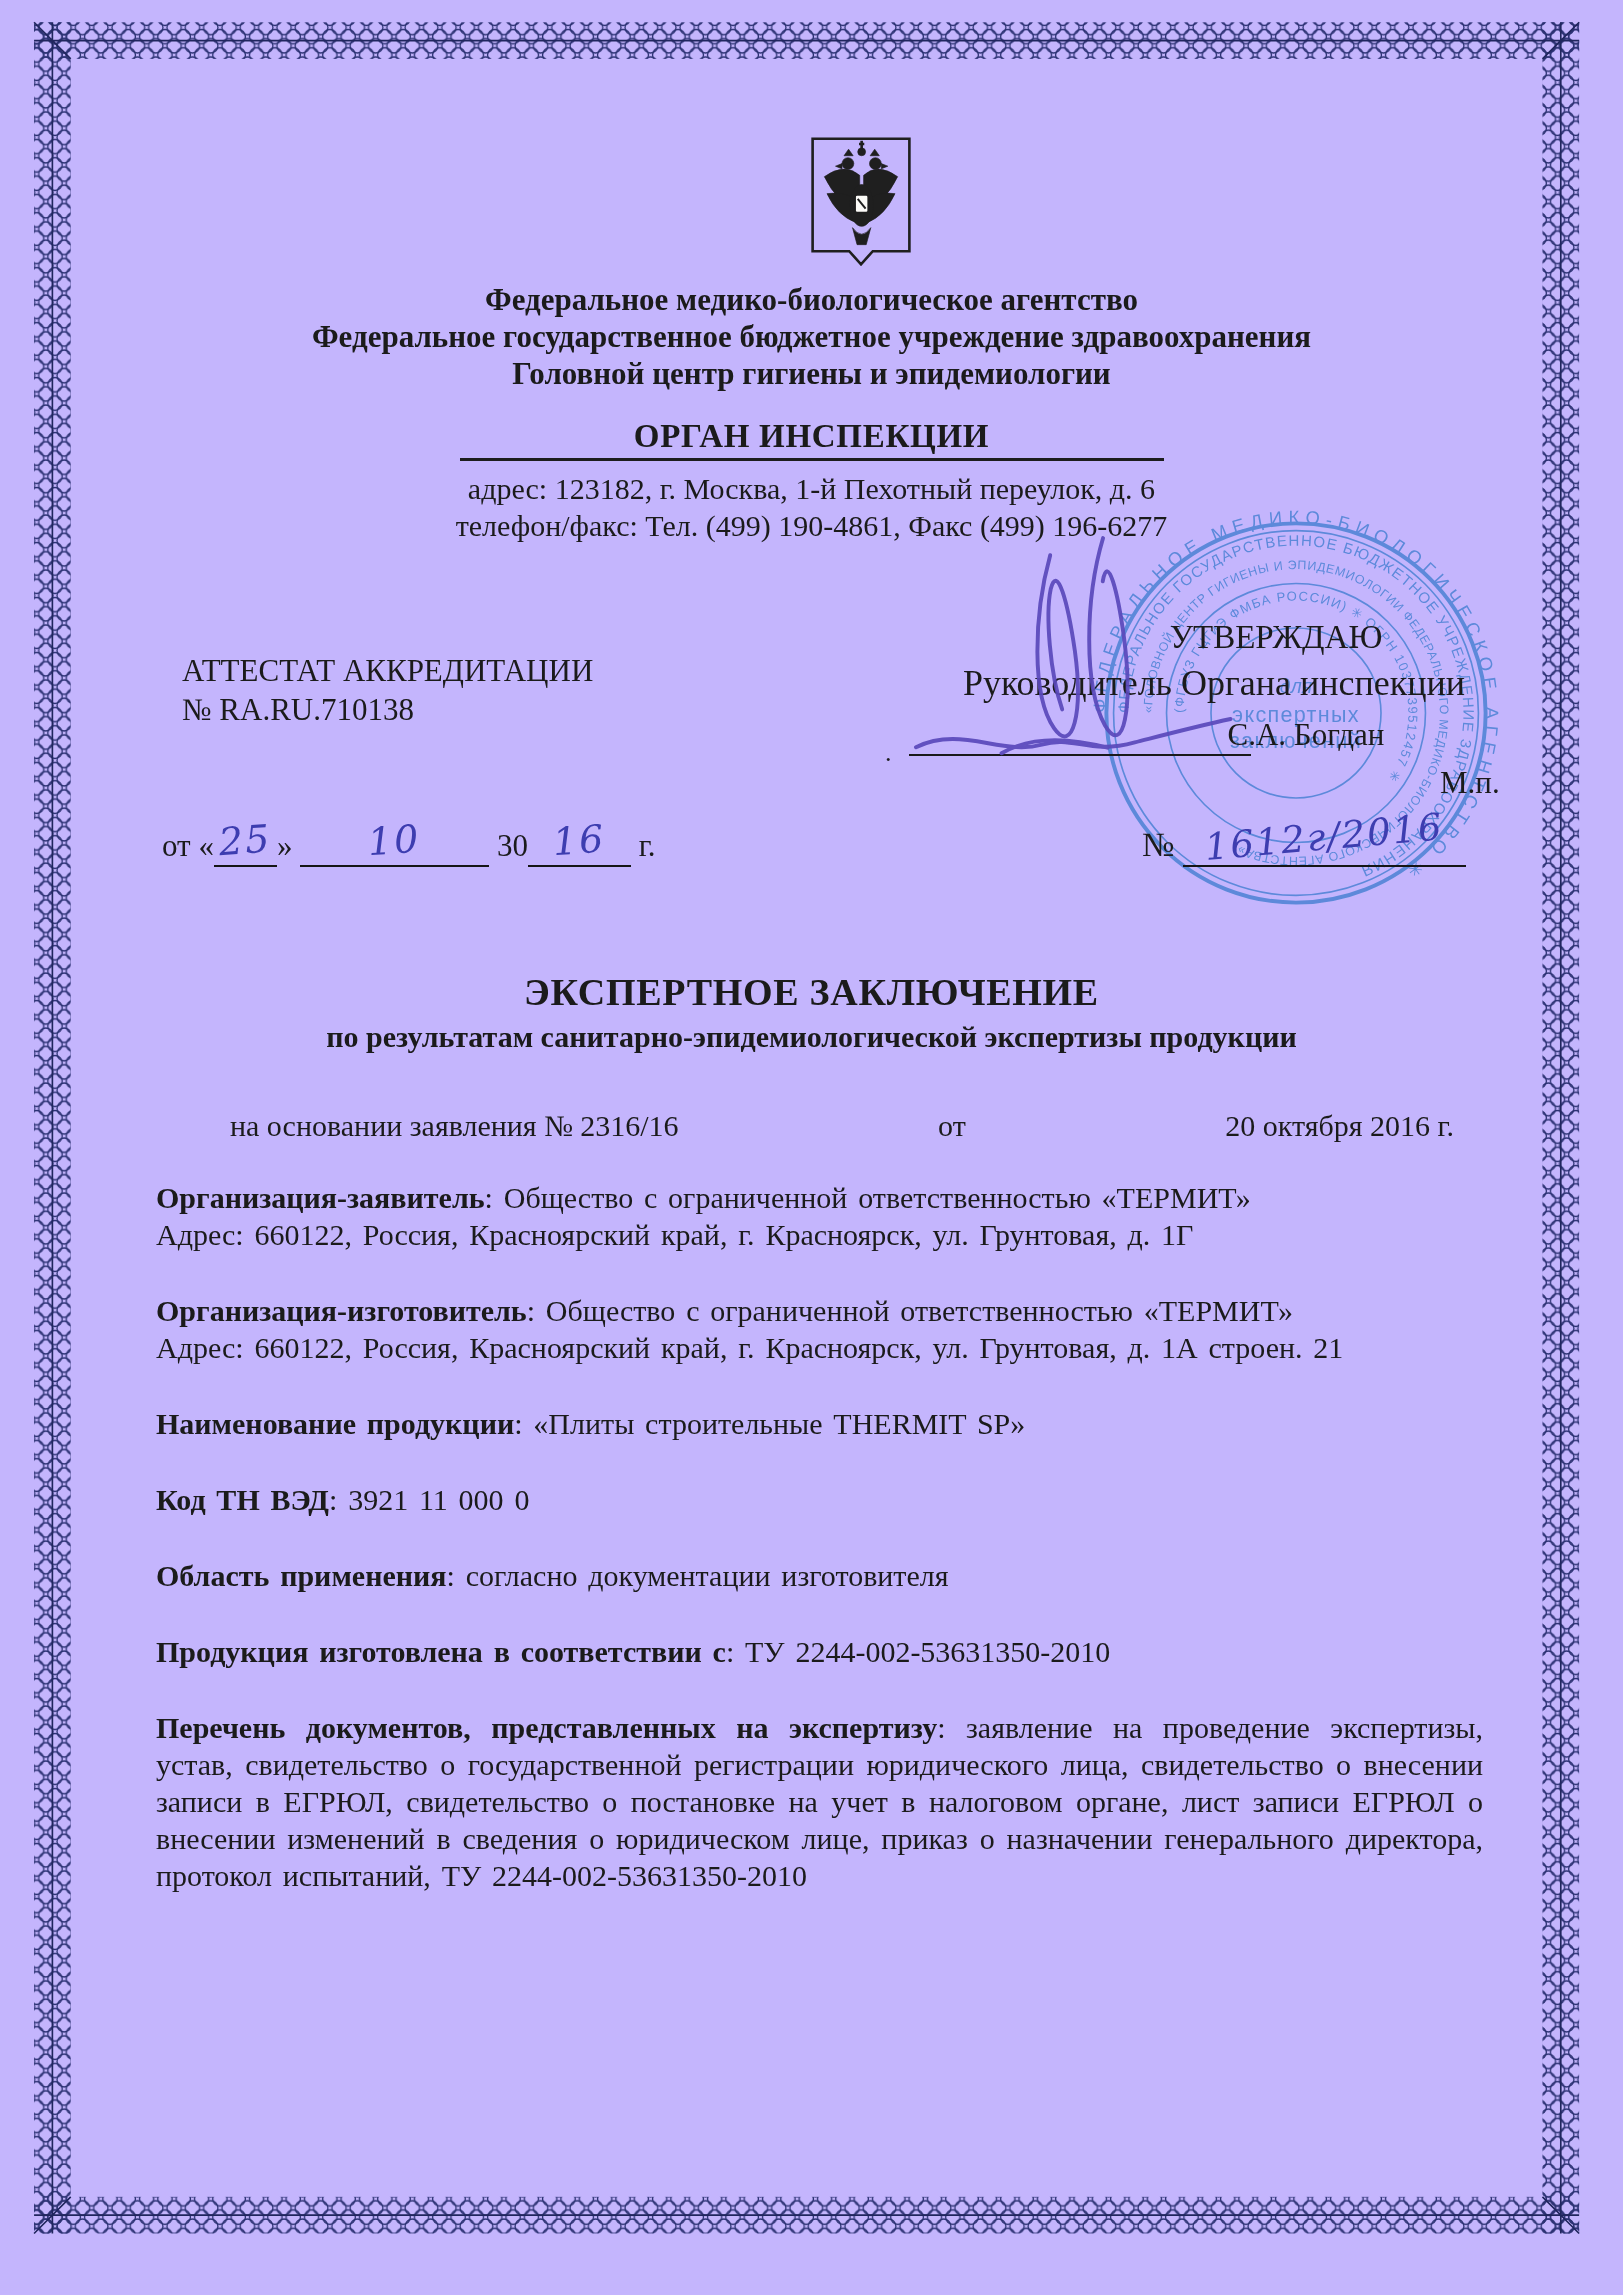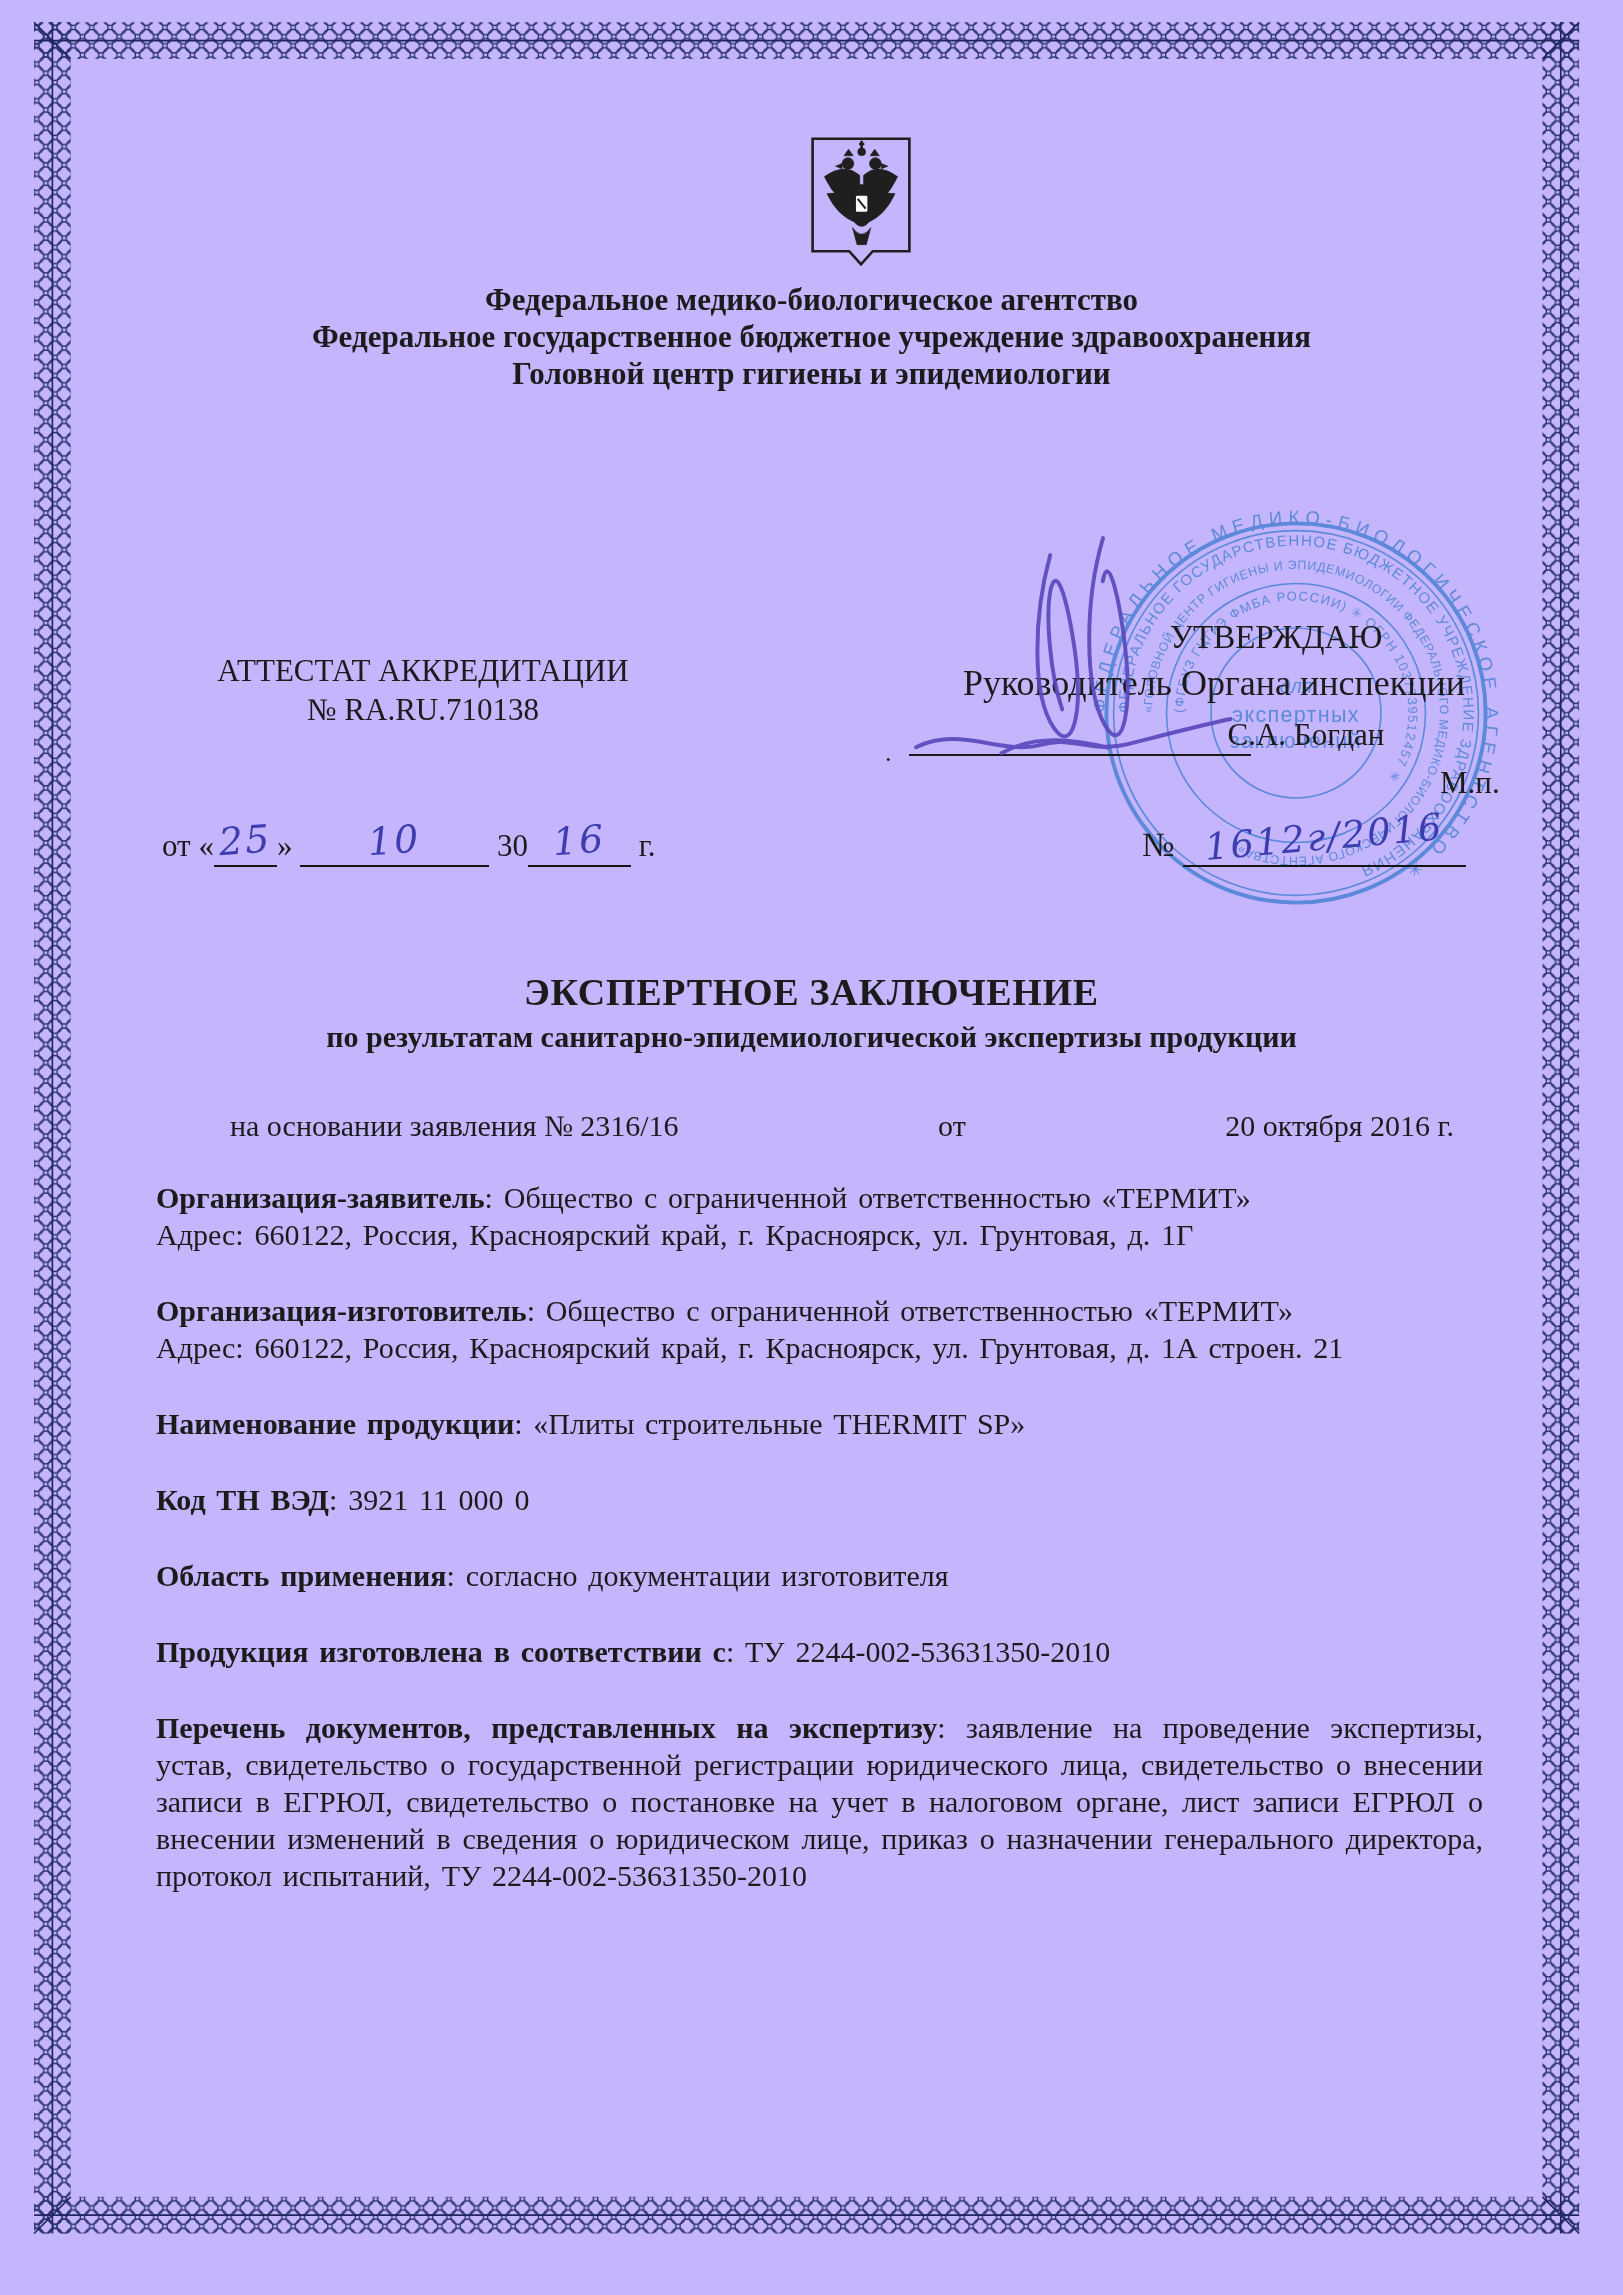--- a/index.html
+++ b/index.html
@@ -11,21 +11,21 @@
   .abs{position:absolute;}
   svg{display:block;}
   
   .header-block{top:281px; left:0; width:1623px; text-align:center;
     font-weight:bold; font-size:31px; line-height:37px;}
   .organ-block{top:418px; left:0; width:1623px; text-align:center;}
   .organ-title{display:inline-block; font-weight:bold; font-size:33px; letter-spacing:0.7px;}
   .organ-rule{width:704px; height:0; border-bottom:3.3px solid #1d1d1d; margin:2.6px auto 9.2px auto;}
   .organ-addr{font-size:30px; line-height:37px;}
   
-  .accred{top:651px; left:158px; width:530px; text-align:center; font-size:31px; line-height:39px;}
+  .accred{top:651px; left:182px; width:530px; font-size:31px; line-height:39px;}
   .approve-word{top:619px; left:1060px; width:432px; text-align:center; font-size:33px;}
   .approve-title{top:662px; left:936px; width:556px; text-align:center; font-size:36px;}
   .approver-name{top:717px; left:1172px; width:268px; text-align:center; font-size:31px;}
   .sign-rule{top:754px; left:909px; width:342px; border-top:2.6px solid #1a1a1a;}
   .sign-dot{top:738px; left:885px; font-size:26px;}
   .seal-mark{top:765px; left:1440px; font-size:31px;}
   
   .date-line{top:821px; left:162px; font-size:31px; white-space:nowrap;}
   .date-line .slot{display:inline-block; border-bottom:2.6px solid #151515; text-align:center; vertical-align:baseline;}
   .slot-day{width:63px;}
@@ -95,20 +95,26 @@
     <rect x="69" y="90" width="20" height="27" rx="3" fill="#fcfbf8" stroke="#1f1f1f" stroke-width="2.5"></rect>
     <path d="M73,96 l12,15" stroke="#1f1f1f" stroke-width="3" fill="none"></path>
   </svg>
 
   <div class="abs header-block">
     <div>Федеральное медико-биологическое агентство</div>
     <div>Федеральное государственное бюджетное учреждение здравоохранения</div>
     <div>Головной центр гигиены и эпидемиологии</div>
   </div>
 
+  <div class="abs organ-block">
+    <span class="organ-title">ОРГАН ИНСПЕКЦИИ</span>
+    <div class="organ-rule"></div>
+    <div class="organ-addr">адрес: 123182, г. Москва, 1-й Пехотный переулок, д. 6</div>
+    <div class="organ-addr">телефон/факс: Тел. (499) 190-4861, Факс (499) 196-6277</div>
+  </div>
 
   <div class="abs accred">
     <div>АТТЕСТАТ АККРЕДИТАЦИИ</div>
     <div>№ RA.RU.710138</div>
   </div>
 
   <svg class="abs stamp-svg" width="408" height="408" viewBox="0 0 624 624">
     <defs>
       <path id="r1" d="M22,312 a290,290 0 1,1 580,0 a290,290 0 1,1 -580,0"></path>
       <path id="r2" d="M56,312 a256,256 0 1,1 512,0 a256,256 0 1,1 -512,0"></path>

